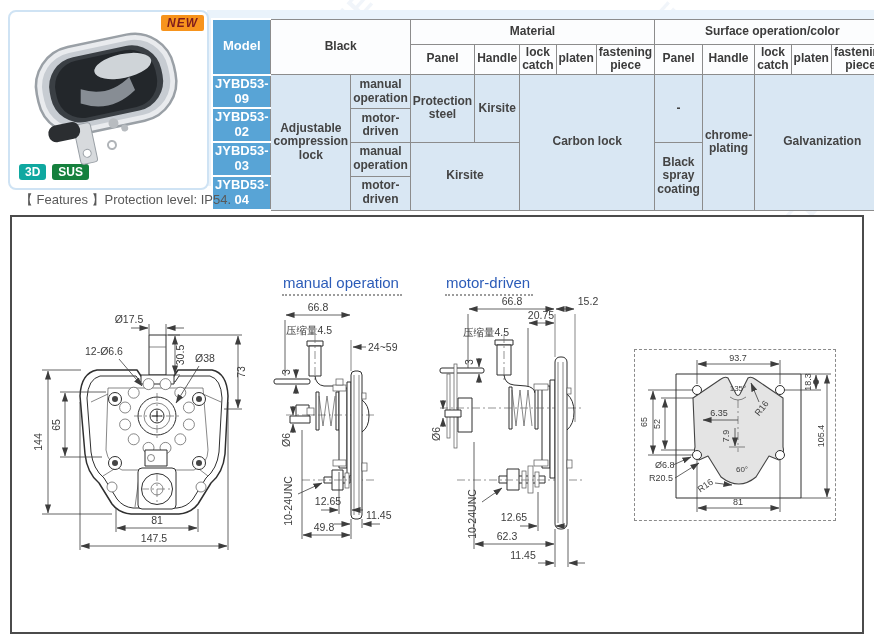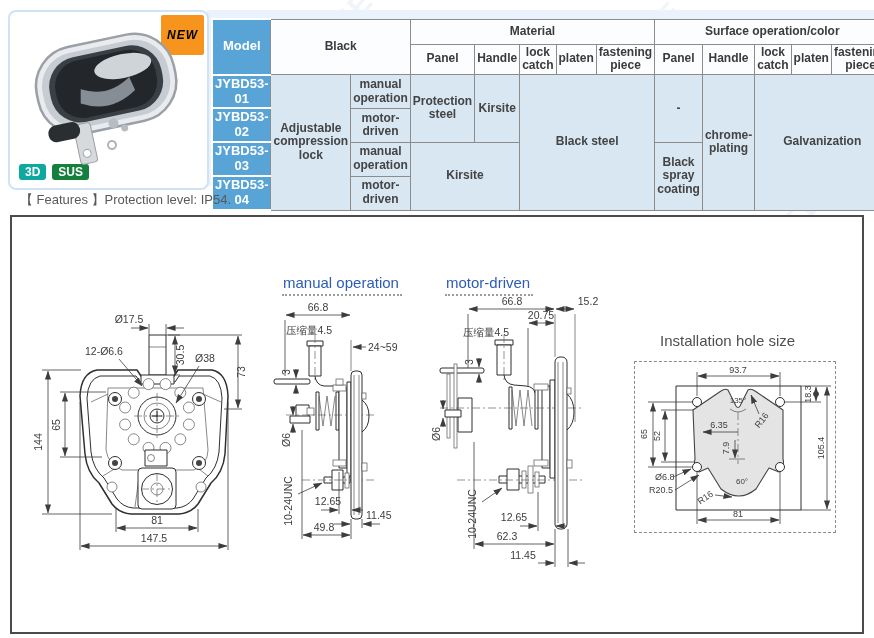--- a/index.html
+++ b/index.html
@@ -7,42 +7,42 @@
         font-family:"Liberation Sans","DejaVu Sans",sans-serif;color:#3d3d3d;}
   .abs{position:absolute;}
   
   .wm{position:absolute;transform:rotate(-48deg);font-weight:bold;white-space:nowrap;
       color:rgba(98,140,200,0.09);font-size:30px;letter-spacing:4px;pointer-events:none;z-index:0;}
   .wm .cn{font-size:24px;color:rgba(110,155,210,0.12);display:block;letter-spacing:8px;}
   .wm .dot{display:inline-block;width:9px;height:9px;background:rgba(238,130,60,0.16);border-radius:2px;}
   
   .band{left:207px;top:10px;width:667px;height:176px;background:#eaf3fb;z-index:1;}
   .card{left:8px;top:10px;width:197px;height:176px;background:#fff;border:2px solid #cfe3f4;border-radius:8px;z-index:2;}
-  .new-badge{position:absolute;top:3px;right:3px;background:#f7941d;color:#000000;font-style:italic;
-             font-weight:bold;font-size:12px;padding:13px 6px;border-radius:2px;letter-spacing:1px;}
+  .new-badge{position:absolute;top:3px;right:3px;background:#f7941d;color:#7f1d1d;font-style:italic;
+             font-weight:bold;font-size:12px;padding:1px 6px;border-radius:2px;letter-spacing:1px;}
   .mini-badges{position:absolute;left:9px;bottom:8px;display:flex;gap:6px;}
   .mini-badges span{color:#fff;font-weight:bold;font-size:12px;padding:1px 6px;border-radius:3px;}
   .b3d{background:#0fa8a0;} .bsus{background:#15803d;}
   
   table.spec{position:absolute;left:211px;top:18px;border-collapse:collapse;table-layout:fixed;
              font-size:12px;line-height:1.15;text-align:center;z-index:2;color:#444;}
   table.spec td,table.spec th{border:1px solid #8c8c8c;padding:1px 2px;font-weight:bold;overflow:hidden;}
   table.spec .hd{background:#fcfdfe;color:#3b3b3b;font-size:12px;}
   table.spec .body-c{background:#d9e7f3;}
   table.spec .model-c{background:#58a4d6;color:#fff;font-weight:bold;font-size:13px;
                       border-top:2px solid #fff;border-bottom:2px solid #fff;border-left:2px solid #fff;}
   table.spec .model-h{background:#58a4d6;color:#fff;font-weight:bold;font-size:13px;
                       border-bottom:2px solid #fff;border-left:2px solid #fff;border-top:2px solid #fff;}
   .features{left:20px;top:191px;font-size:13px;color:#595959;z-index:2;}
   
   .panel{left:10px;top:215px;width:850px;height:415px;border:2px solid #4b4b4b;background:#fff;z-index:1;}
   .dtitle{position:absolute;font-size:15px;color:#2c5cb8;border-bottom:2px dotted #9c9c9c;
           padding:0 3px 3px 1px;z-index:2;}
   .itit{position:absolute;font-size:15px;color:#4f4f4f;z-index:2;}
-  .ibox{position:absolute;left:622px;top:144px;width:200px;height:170px;border:1.5px dashed #8a8a8a;z-index:2;}
+  .ibox{position:absolute;left:622px;top:132px;width:200px;height:170px;border:1.5px dashed #8a8a8a;z-index:2;}
   svg{position:absolute;z-index:2;overflow:visible;}
   .out{stroke:#2f2f2f;stroke-width:1.5;fill:none;stroke-linejoin:round;}
   .med{stroke:#2f2f2f;stroke-width:1;fill:none;stroke-linejoin:round;}
   .medf{stroke:#2f2f2f;stroke-width:1;fill:#fff;stroke-linejoin:round;}
   .thin{stroke:#555;stroke-width:0.7;fill:none;}
   .thinf{stroke:#555;stroke-width:0.7;fill:#fff;}
   .cl{stroke:#666;stroke-width:0.7;stroke-dasharray:8 3 2 3;fill:none;}
   .dim,.ext{stroke:#3d3d3d;stroke-width:0.8;fill:none;}
   .dtxt{font-size:10.5px;fill:#3d3d3d;font-family:"Liberation Sans",sans-serif;}
   .stxt{font-size:9px;fill:#3d3d3d;font-family:"Liberation Sans",sans-serif;}
@@ -123,26 +123,26 @@
       <td class="hd">lock catch</td>
       <td class="hd">platen</td>
       <td class="hd">fastening piece</td>
       <td class="hd">Panel</td>
       <td class="hd">Handle</td>
       <td class="hd">lock catch</td>
       <td class="hd">platen</td>
       <td class="hd">fastening piece</td>
     </tr>
     <tr style="height:28px">
-      <td class="model-c">JYBD53-01</td>
+      <td class="model-c">JYBD53-09</td>
       <td class="body-c" rowspan="4">Adjustable compression lock</td>
       <td class="body-c">manual operation</td>
       <td class="body-c" rowspan="2">Protection steel</td>
       <td class="body-c" rowspan="2">Kirsite</td>
-      <td class="body-c" colspan="3" rowspan="4">Black steel</td>
+      <td class="body-c" colspan="3" rowspan="4">Carbon lock</td>
       <td class="body-c" rowspan="2">-</td>
       <td class="body-c" rowspan="4">chrome-plating</td>
       <td class="body-c" colspan="3" rowspan="4">Galvanization</td>
     </tr>
     <tr style="height:28px">
       <td class="model-c">JYBD53-02</td>
       <td class="body-c">motor-driven</td>
     </tr>
     <tr style="height:28px">
       <td class="model-c">JYBD53-03</td>
@@ -376,21 +376,20 @@
         <line class="ext" x1="472" y1="440" x2="472" y2="547"></line>
         <line class="dim" x1="473" y1="542" x2="552" y2="542" marker-start="url(#ar)" marker-end="url(#ar)"></line>
         <text class="dtxt" x="505" y="538" text-anchor="middle">62.3</text>
         <line class="ext" x1="566" y1="527" x2="566" y2="565"></line>
         <line class="dim" x1="536" y1="561" x2="552" y2="561" marker-end="url(#ar)"></line>
         <line class="dim" x1="583" y1="561" x2="567" y2="561" marker-end="url(#ar)"></line>
         <text class="dtxt" x="521" y="557" text-anchor="middle">11.45</text>
       </g>
     </svg>
 
-    <div class="itit" style="left:648px;top:115px">Installation hole size</div>
     <div class="ibox">
       <svg style="left:0;top:0" width="200" height="170" viewBox="0 0 200 170">
         <g>
           <rect class="med" x="41" y="24" width="125" height="124" fill="#fff"></rect>
           <path class="gray-cut" d="M 58,48 L 86,29 Q 90,26 93,28 L 101,44 Q 103,47 105,44 L 113,28 Q 116,26 120,29 L 148,48 L 148,97 Q 150,105 144,110 L 134,106 L 121,127 Q 104,141 86,127 L 73,106 L 64,110 Q 58,105 60,97 Z"></path>
           <circle class="medf" cx="62" cy="40" r="4.5"></circle>
           <circle class="medf" cx="145" cy="40" r="4.5"></circle>
           <circle class="medf" cx="62" cy="105" r="4.5"></circle>
           <circle class="medf" cx="145" cy="105" r="4.5"></circle>
           <line class="cl" x1="103" y1="50" x2="103" y2="102"></line>

